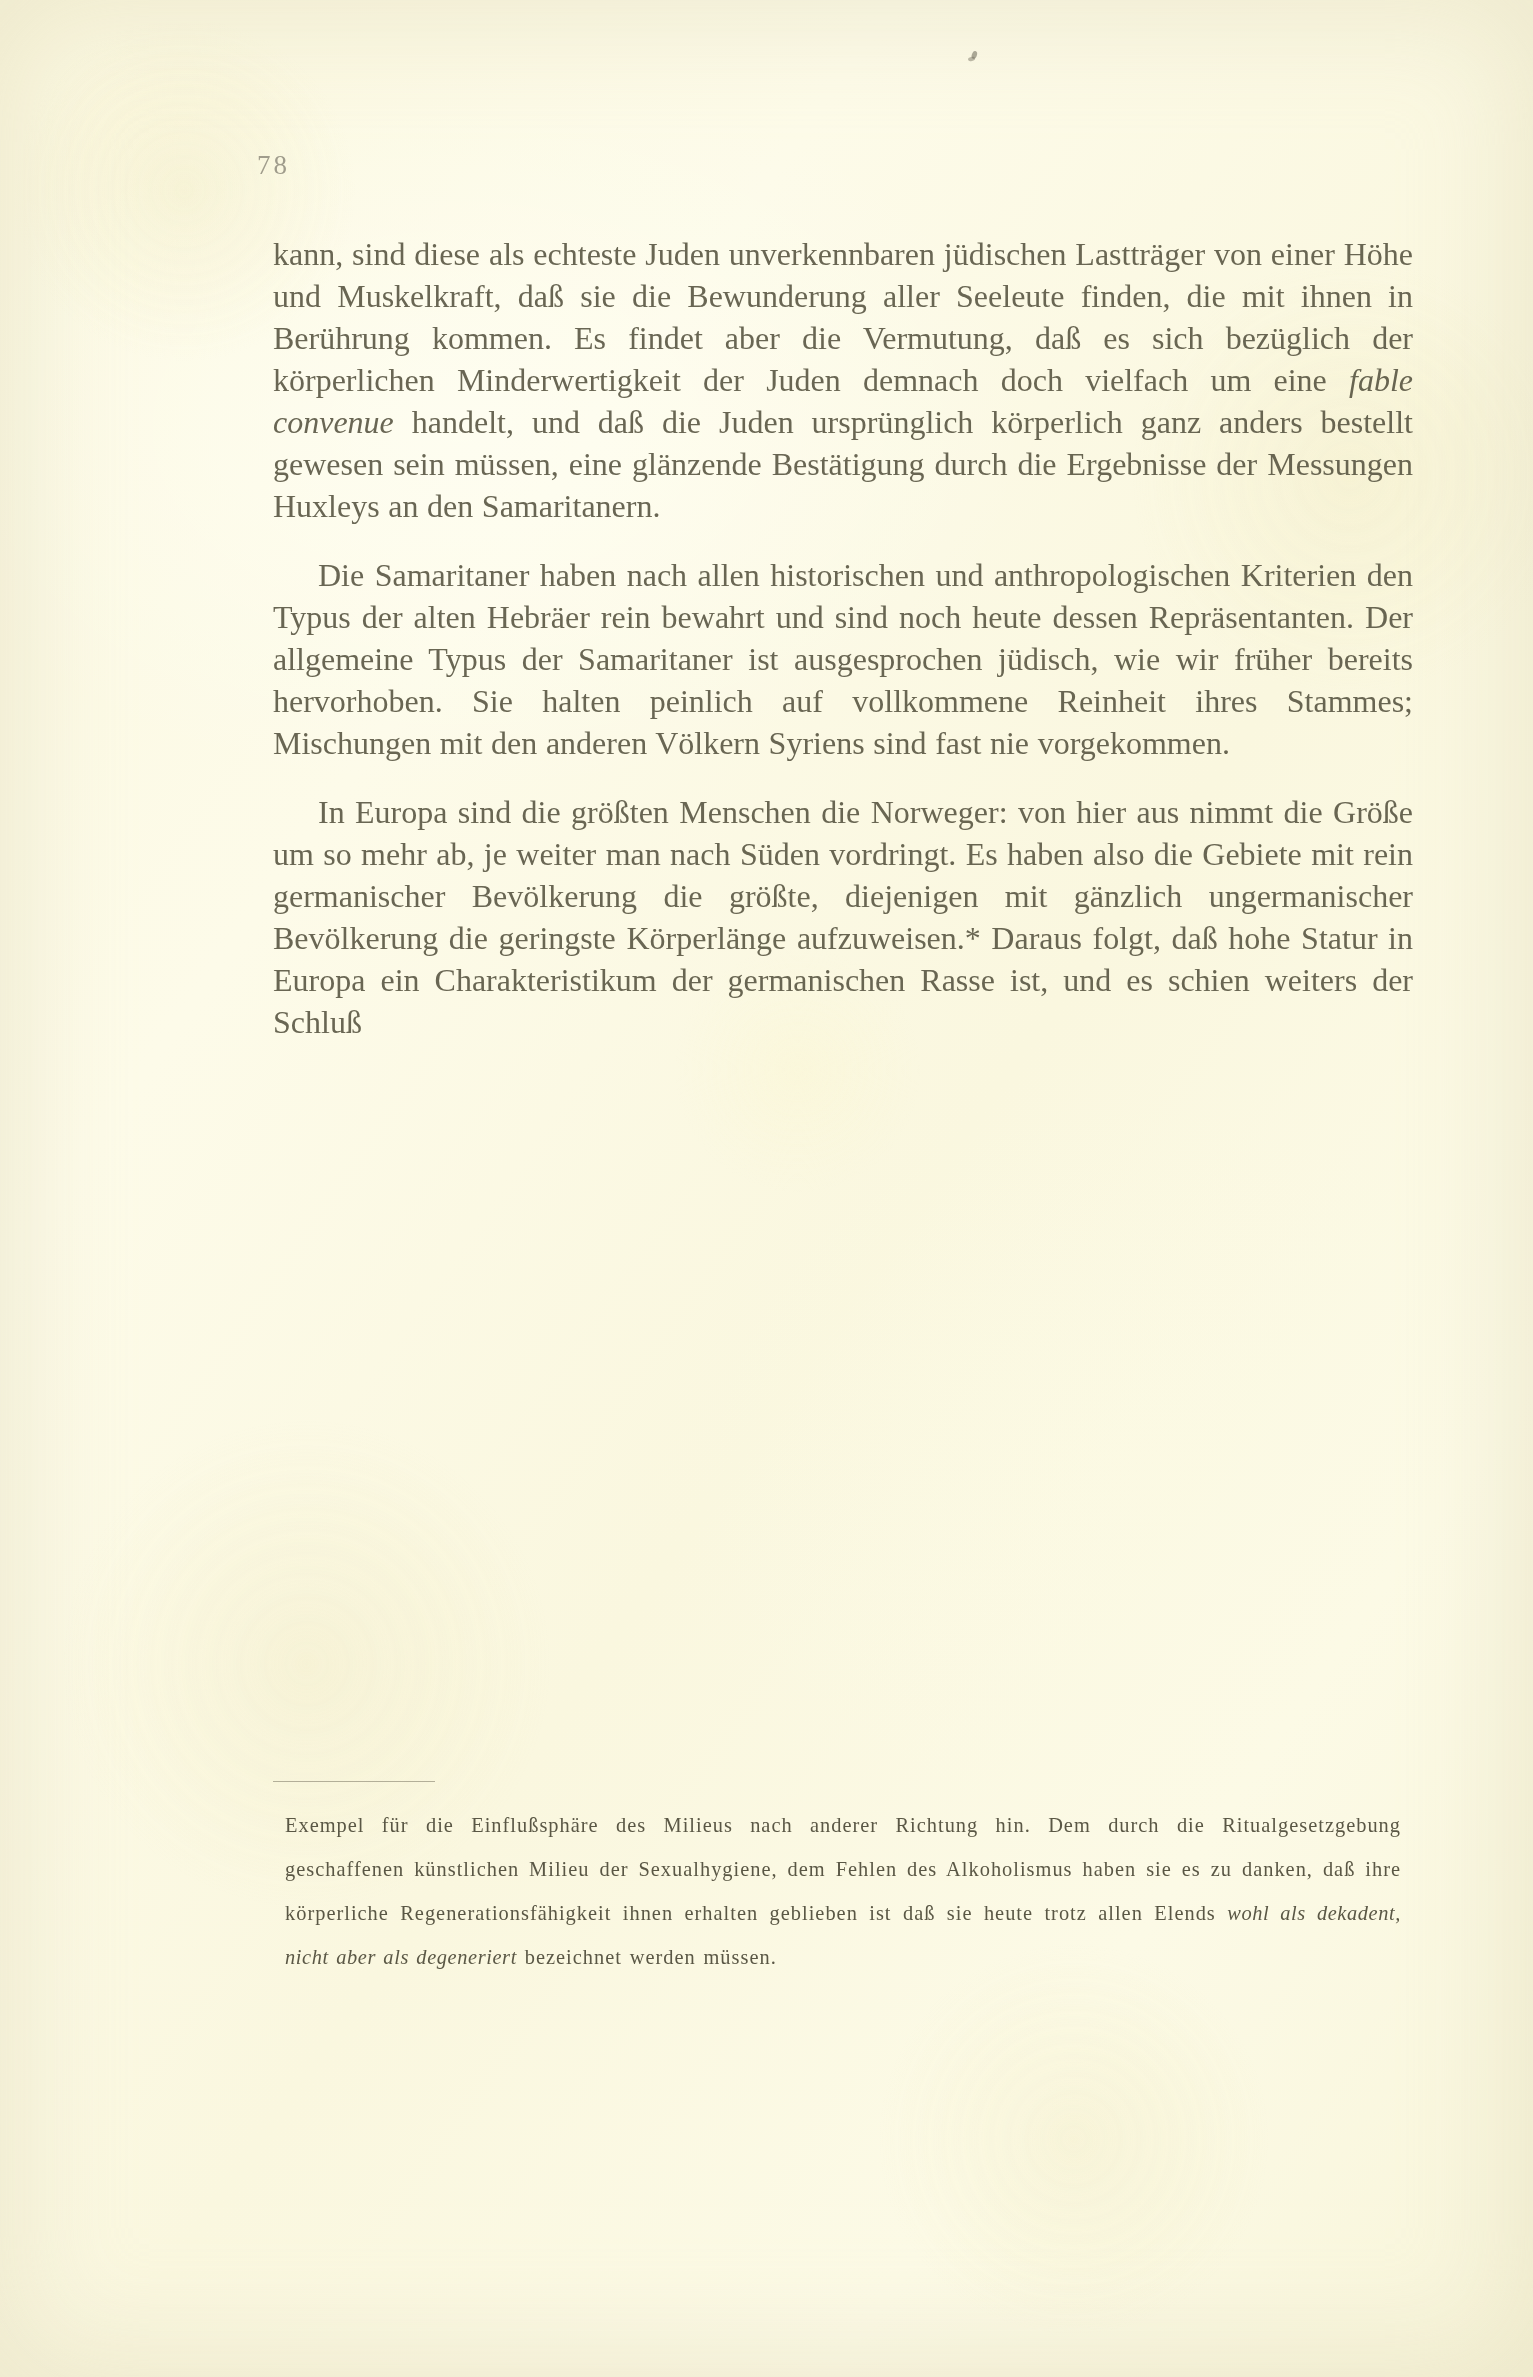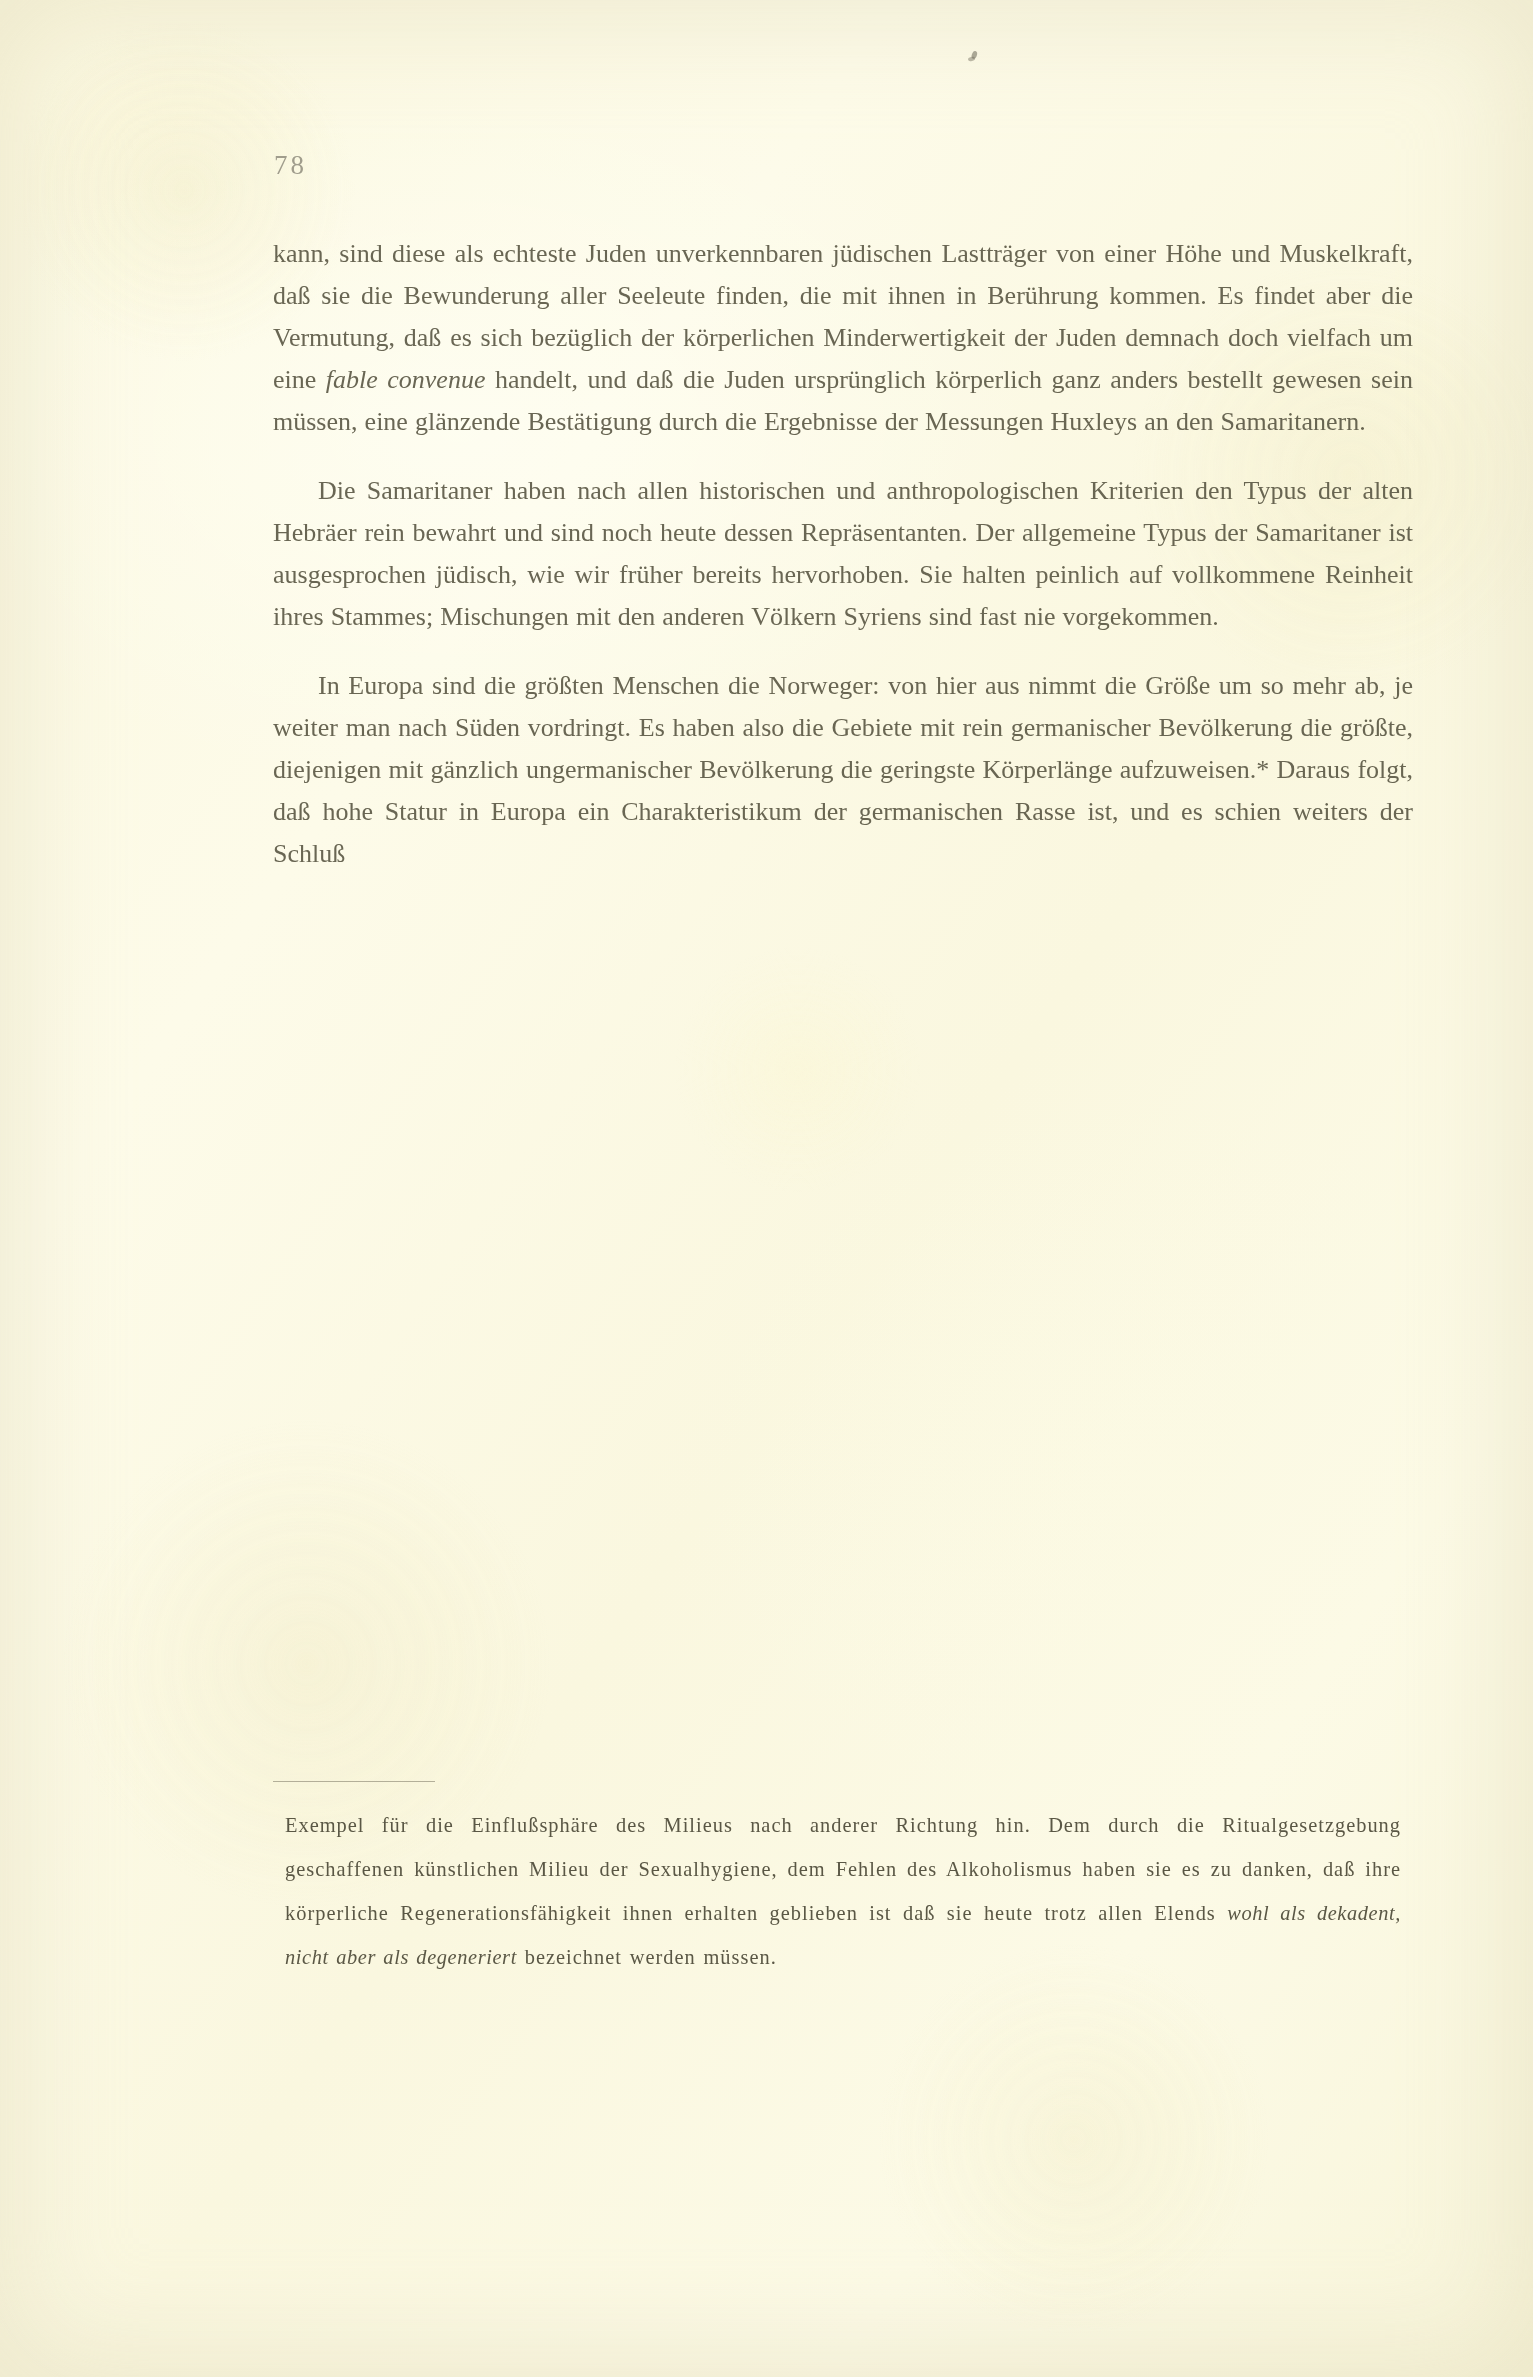--- a/index.html
+++ b/index.html
@@ -37,21 +37,21 @@
   }
   .vignette {
     position: absolute;
     inset: 0;
     pointer-events: none;
     box-shadow: inset 0 0 105px 23px rgba(225,218,185,0.45);
   }
 
   .folio {
     position: absolute;
-    left: 274px;
+    left: 257px;
     top: 150px;
     font-size: 27px;
     letter-spacing: 2.9px;
     color: #6a665a;
     opacity: 0.62;
     font-family: "Liberation Serif", serif;
   }
 
   .speck {
     position: absolute;
@@ -79,21 +79,21 @@
   .textblock {
     position: absolute;
     left: 273px;
     top: 233px;
     width: 1140px;
   }
 
   .body-p {
     margin: 0;
     color: #55523f;
-    font-size: 26px;
+    font-size: 32px;
     line-height: 42px;
     text-align: justify;
     text-align-last: left;
     word-spacing: 0.6px;
     font-family: "Liberation Serif", "DejaVu Serif", serif;
   }
   .body-p.indent { text-indent: 45px; margin-top: 27px; }
   .body-p.italic {
     font-style: italic;
     text-indent: 45px;

